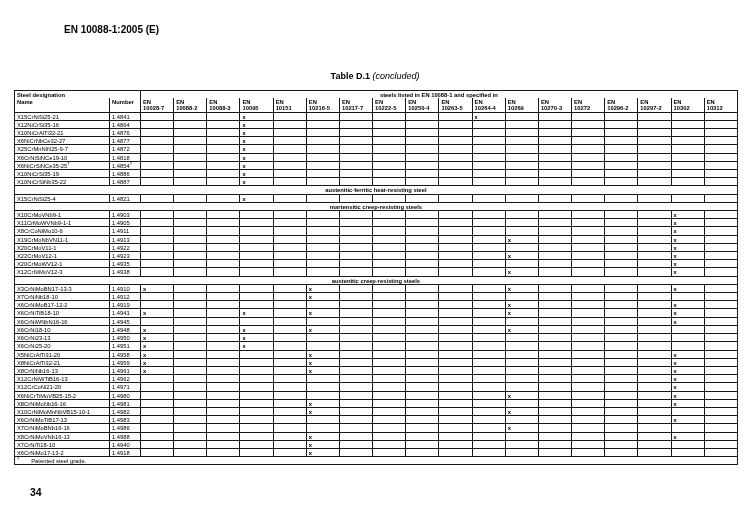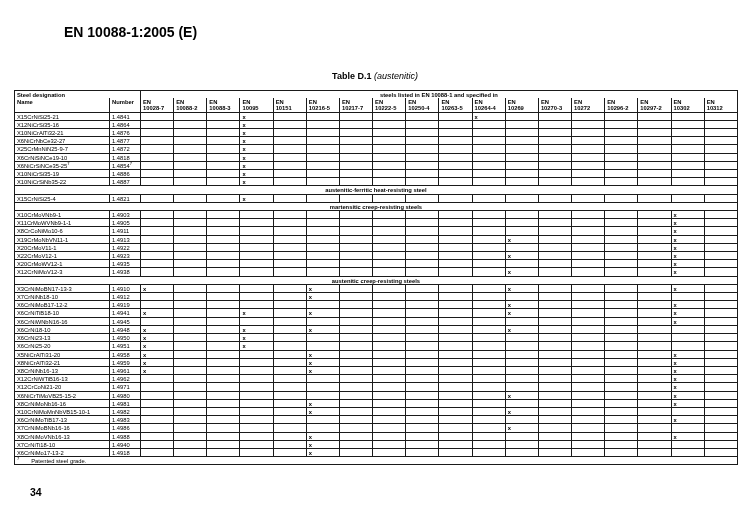--- a/index.html
+++ b/index.html
@@ -1,20 +1,20 @@
 <!DOCTYPE html>
 <html><head>
 <meta charset="utf-8">
 <style>
   html,body{margin:0;padding:0;}
   body{
     width:750px;height:530px;position:relative;background:#ffffff;color:#000;
     font-family:"Liberation Sans", sans-serif;overflow:hidden;
   }
-  .page-header{position:absolute;left:64px;top:24px;font-size:14px;font-weight:bold;}
+  .page-header{position:absolute;left:64px;top:24px;font-size:10px;font-weight:bold;}
   .table-title{position:absolute;left:0;top:71px;width:100%;text-align:center;font-size:9px;}
   .table-title .tb{font-weight:bold;margin-top:36px;}
   .table-title .ti{font-style:italic;}
   table.d1{
     position:absolute;left:14px;top:90px;width:723px;
     border-collapse:collapse;table-layout:fixed;border:1.4px solid #1a1a1a;
   }
   table.d1 td{
     border:0.9px solid #1a1a1a;
     font-size:5.8px;line-height:6.2px;
@@ -35,21 +35,21 @@
   td.foot sup{margin-right:12px;}
   .page-number{position:absolute;left:30px;top:486px;font-size:10.5px;font-weight:bold;text-align:center;}
 </style>
 </head>
 <body>
 
 <div class="page-header">EN 10088-1:2005 (E)</div>
 
 <div class="table-title">
   <span class="tb">Table D.1</span>
-  <span class="ti"> </span><span class="ti">(austenitic)</span>
+  <span class="ti"> </span><span class="ti">(concluded)</span>
 </div>
 
 <table class="d1">
   <colgroup>
     <col style="width:95px">
       <col style="width:31px">
   <col style="width: 33.1667px;">
       <col style="width: 33.1667px;">
       <col style="width: 33.1667px;">
       <col style="width: 33.1667px;">

